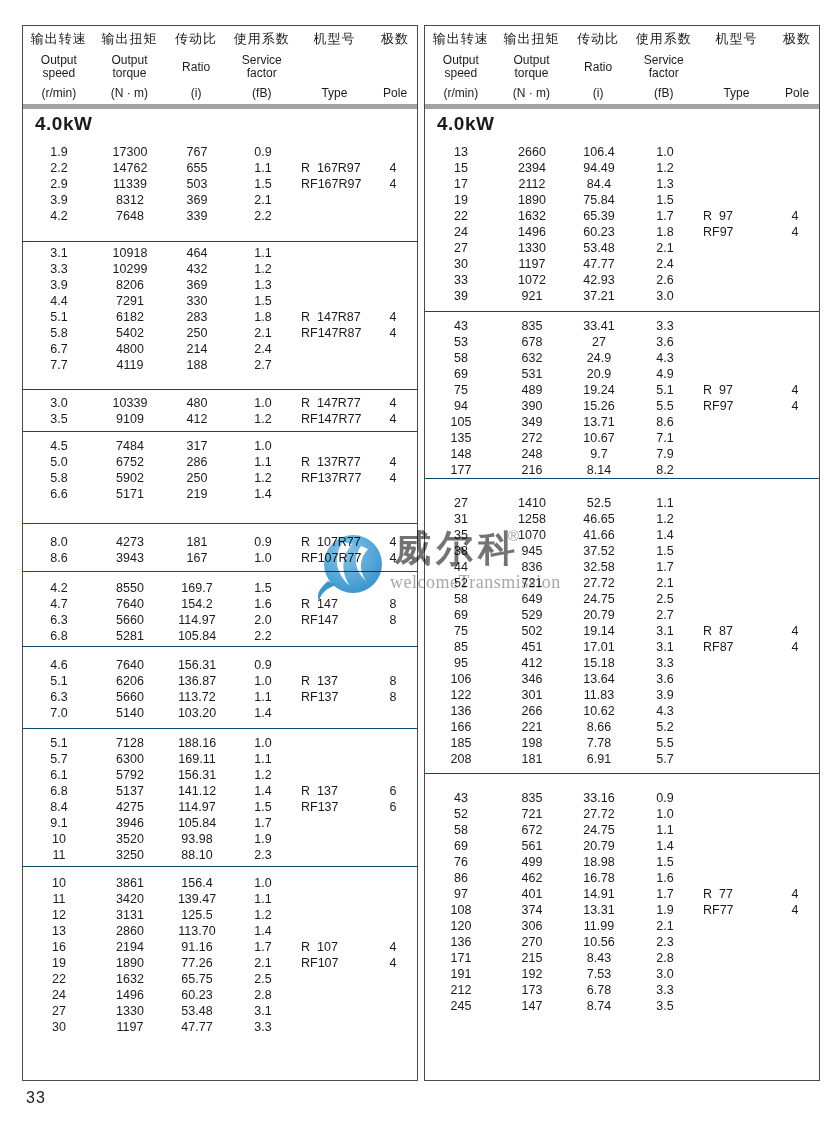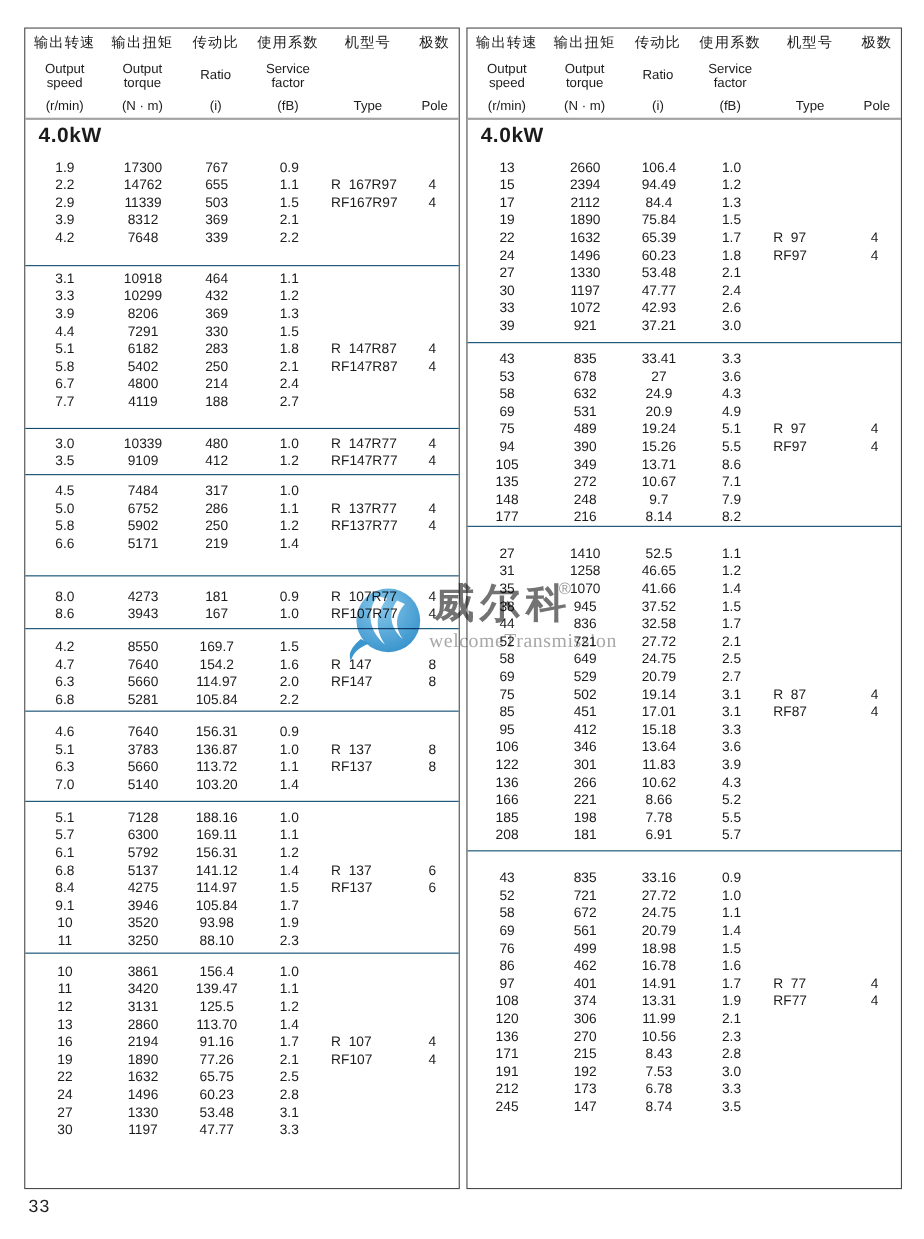--- a/index.html
+++ b/index.html
@@ -8,21 +8,21 @@
     font-family:"Liberation Sans","DejaVu Sans",sans-serif;color:#1b1b1b;
     overflow:hidden;
   }
   .spec-table{
     position:absolute;top:25px;width:396px;height:1056px;
     border:1px solid #4a4a4a;box-sizing:border-box;background:transparent;
   }
   #table-left{left:22px;}
   #table-right{left:424px;}
   .thead{
-    height:83px;border-bottom:2px solid #a3a3a3;display:flex;box-sizing:border-box;
+    height:83px;border-bottom:5px solid #a3a3a3;display:flex;box-sizing:border-box;
   }
   .hcell{
     display:flex;flex-direction:column;justify-content:space-between;
     text-align:center;padding:4px 0 4px;box-sizing:border-box;
   }
   .hzh{font-size:13px;letter-spacing:1px;white-space:nowrap;}
   .hen{font-size:12px;line-height:13px;max-width:54px;margin:0 auto;}
   .hunit{font-size:12px;white-space:nowrap;}
   .power-strip{
     height:29px;display:flex;align-items:center;padding-left:12px;
@@ -322,21 +322,21 @@
       </div>
       <div class="block bt" style="height: 82px; padding-top: 10px;">
         <div class="drow">
           <div class="dcell c0">4.6</div>
           <div class="dcell c1">7640</div>
           <div class="dcell c2">156.31</div>
           <div class="dcell c3">0.9</div>
         </div>
         <div class="drow">
           <div class="dcell c0">5.1</div>
-          <div class="dcell c1">3783</div>
+          <div class="dcell c1">6206</div>
           <div class="dcell c2">136.87</div>
           <div class="dcell c3">1.0</div>
         </div>
         <div class="drow">
           <div class="dcell c0">6.3</div>
           <div class="dcell c1">5660</div>
           <div class="dcell c2">113.72</div>
           <div class="dcell c3">1.1</div>
         </div>
         <div class="drow">

